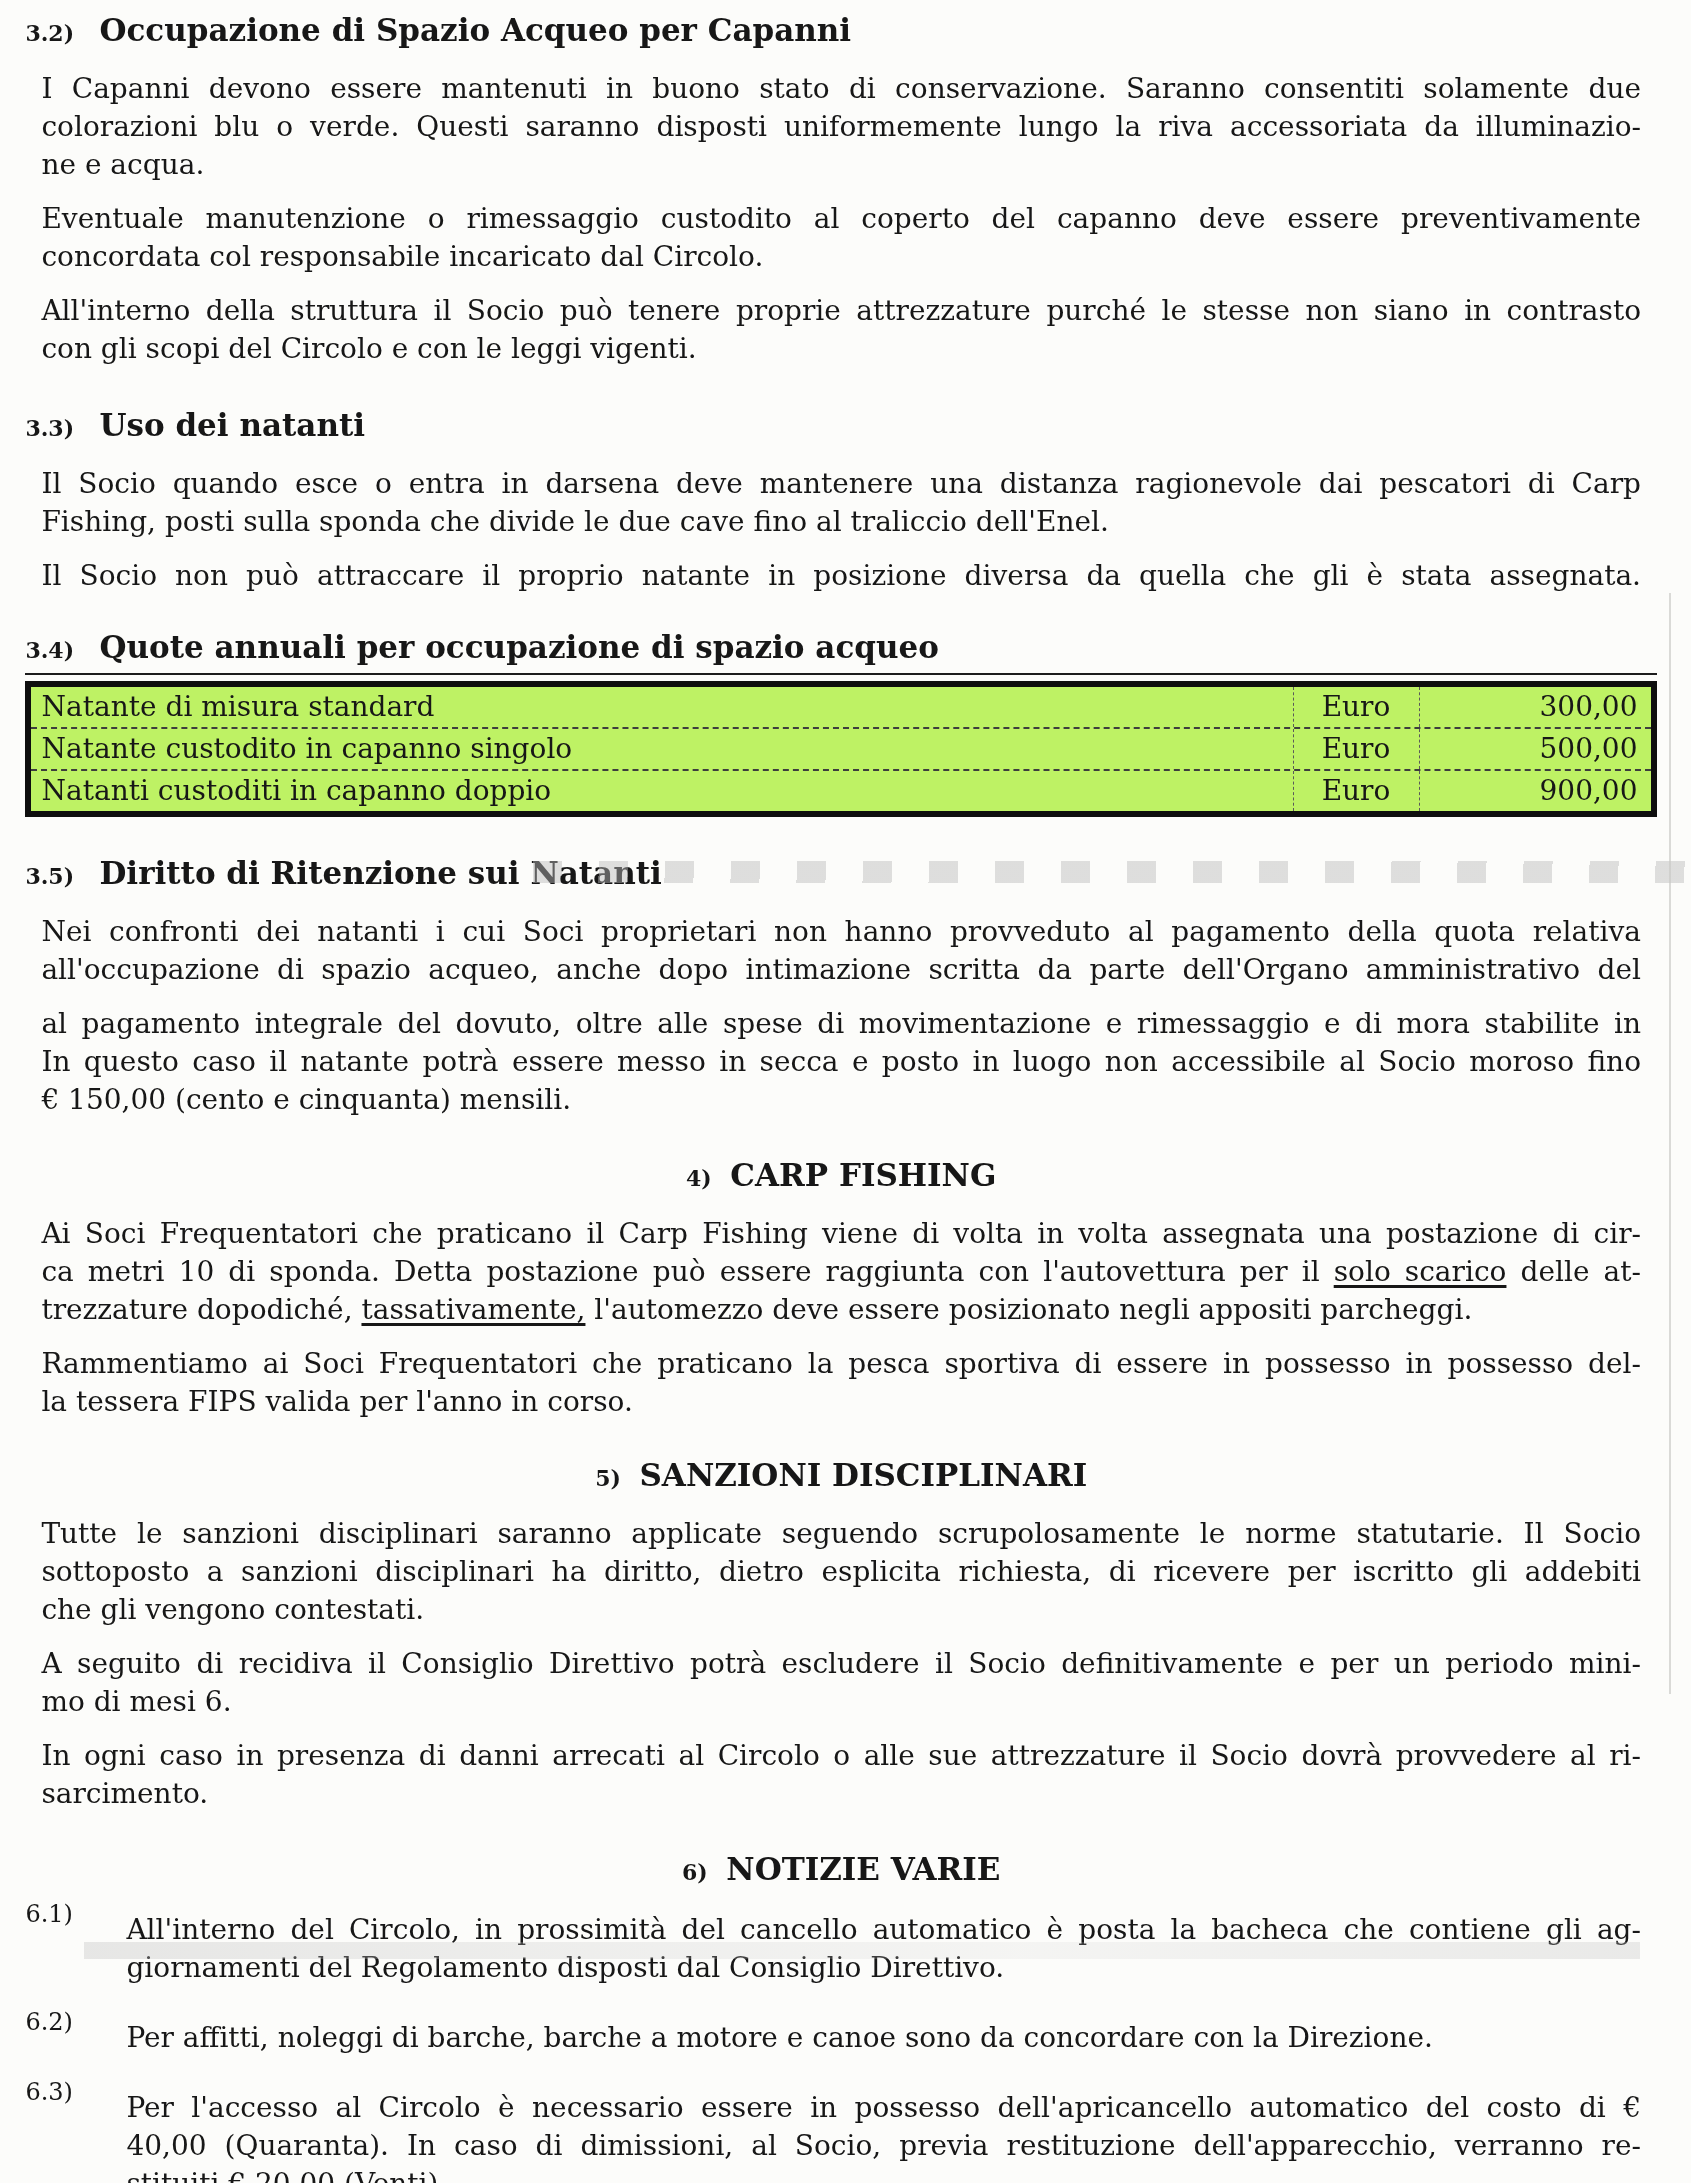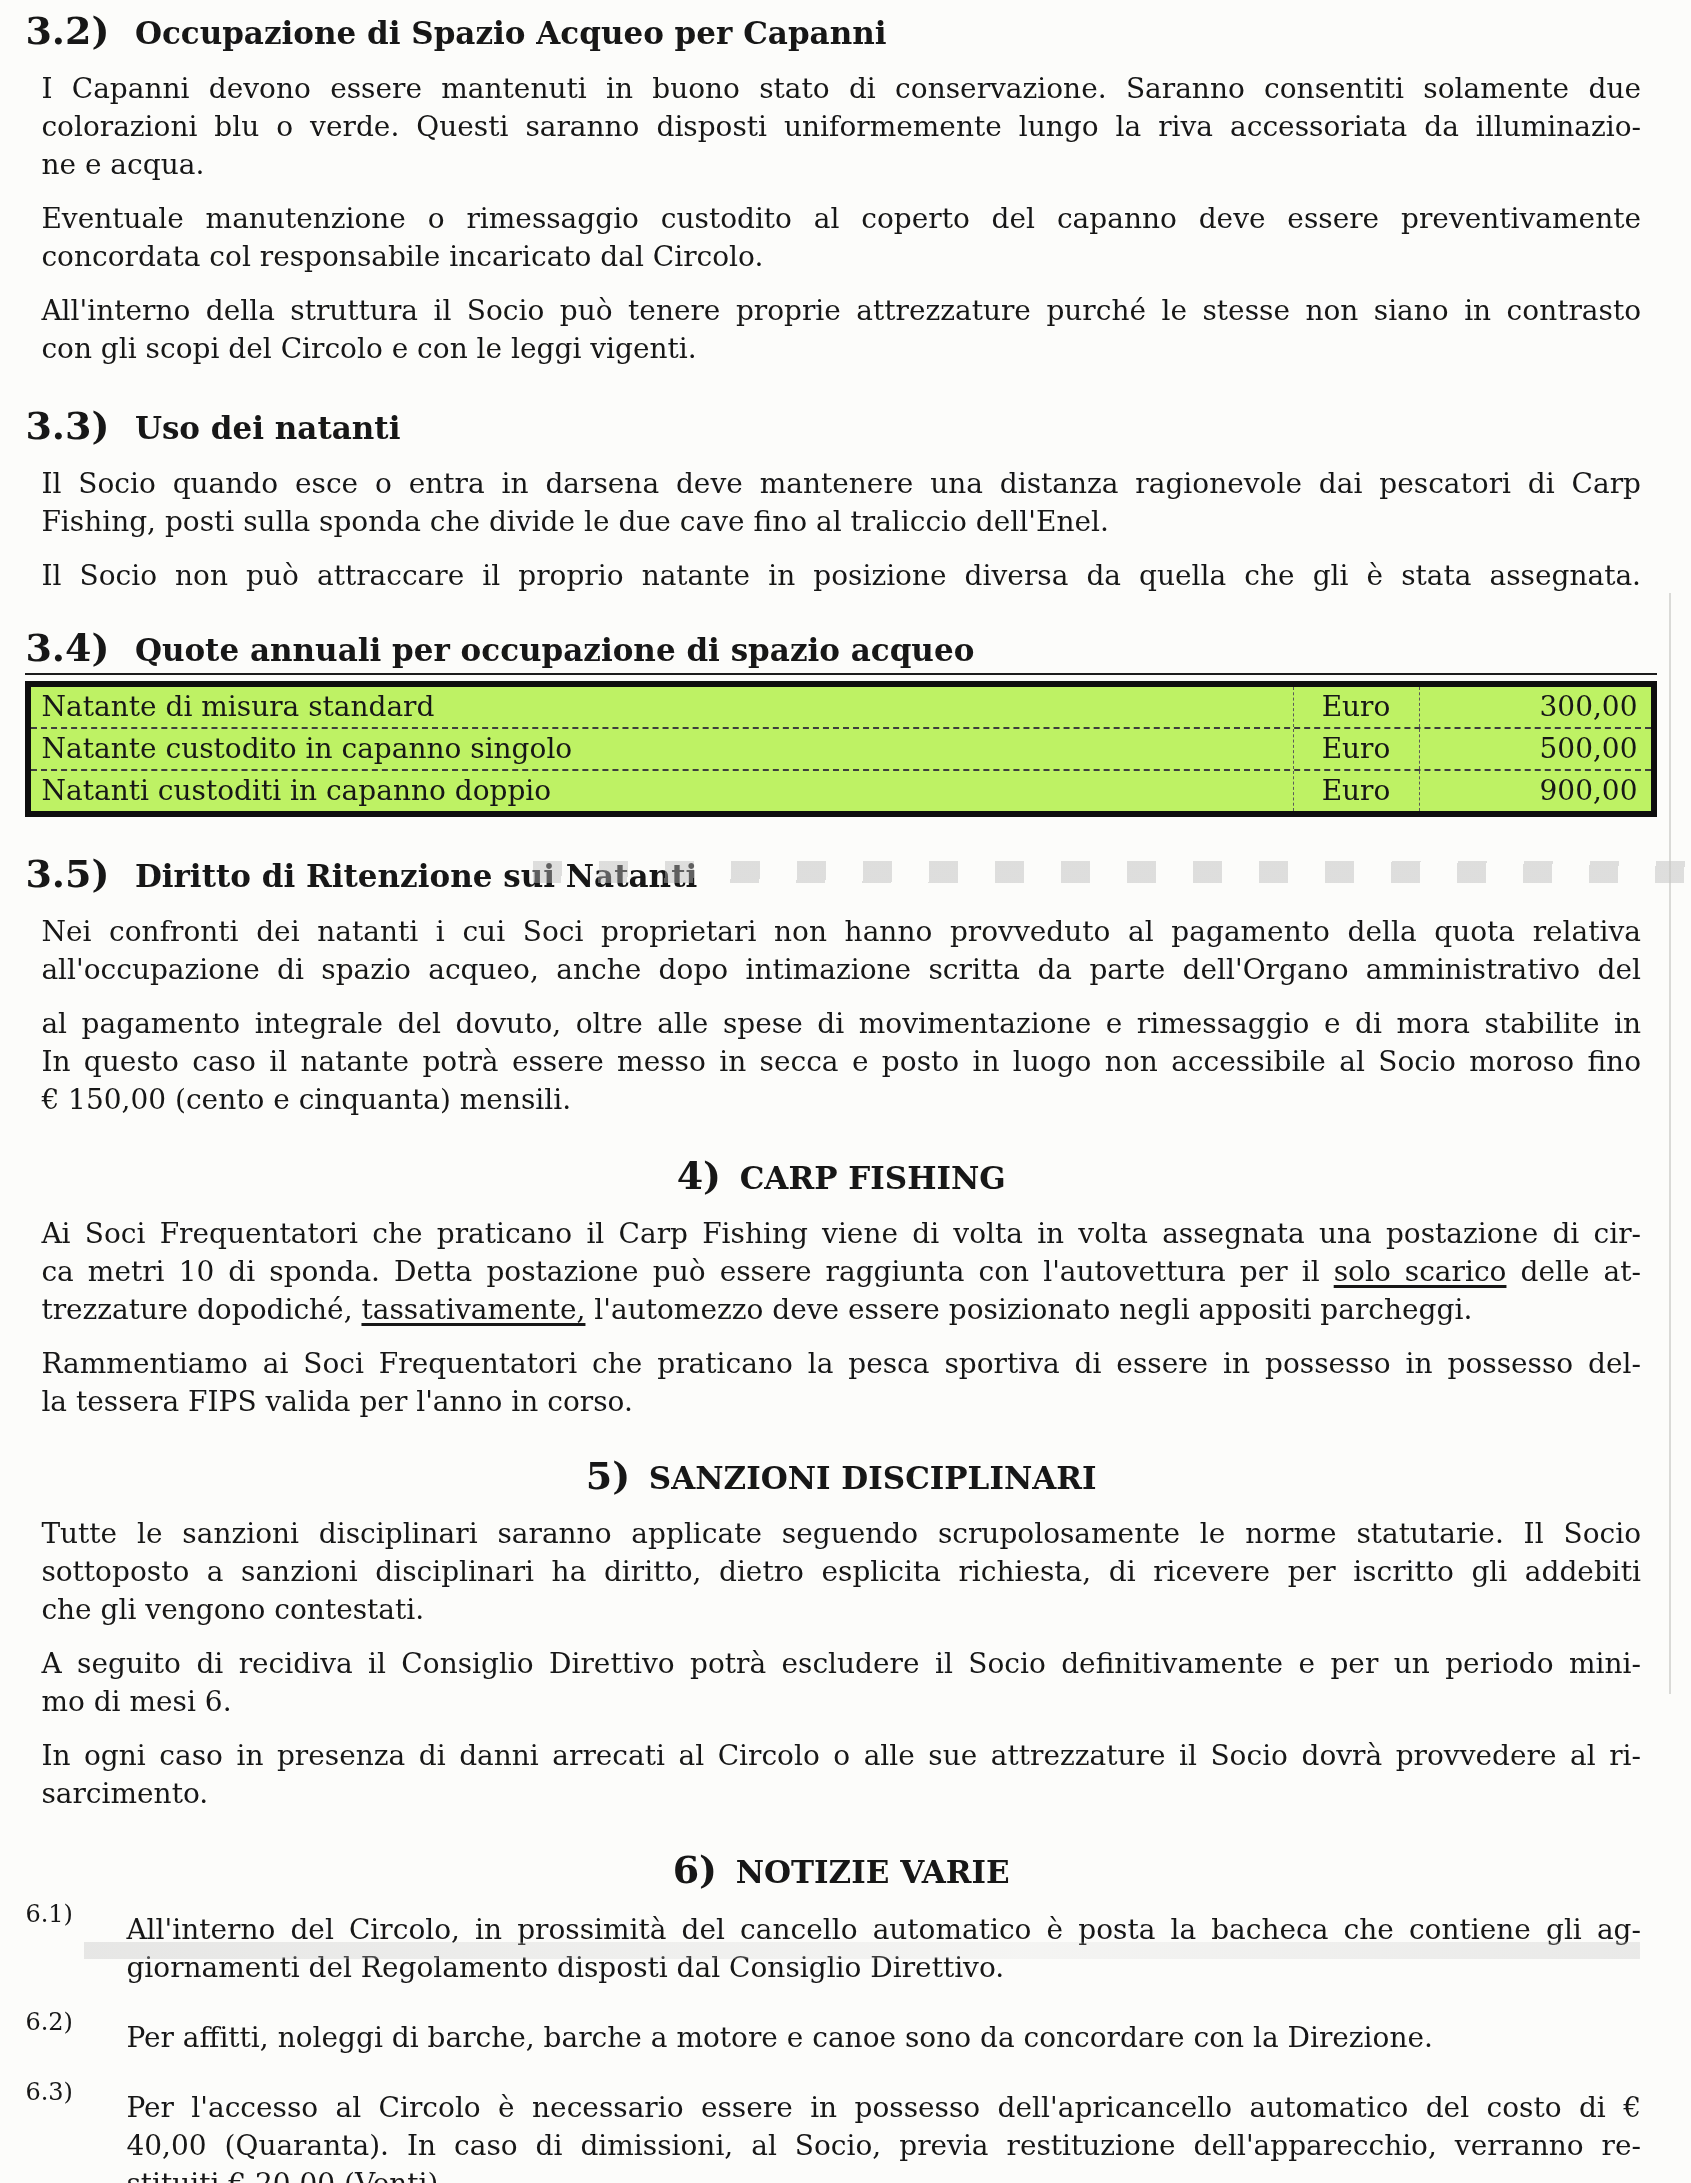--- a/index.html
+++ b/index.html
@@ -9,21 +9,21 @@
     background:#fcfcfa;
     box-sizing:border-box;
     padding:10.2px 34px 0 25.4px;
     overflow:hidden;
     font-family:"DejaVu Serif", serif;
     font-size:28px;line-height:38px;
     color:#171717;
   }
   .sec{position:relative;}
   .sec-head{font-weight:bold;font-size:31px;line-height:41px;white-space:nowrap;position:relative;}
-  .sec-head .num{margin-right:25.4px;font-size:38px;}
+  .sec-head .num{margin-right:25.4px;font-size:22px;}
   .sec-head.center{text-align:center;white-space:normal;}
   .sec-head.center .num{margin-right:18.6px;}
   .underlined-head{border-bottom:2.5px solid #1c1c1c;padding-bottom:1.7px;}
   .para{margin:16px;}
   .ln{text-align:justify;text-align-last:justify;}
   .ln.endln{text-align:left;text-align-last:auto;}
   .u{text-decoration:underline;text-decoration-thickness:2.5px;text-underline-offset:4.2px;}
   .mt-s33{margin-top:37px;}
   .mt-s34{margin-top:32px;}
   .mt-s35{margin-top:36px;}

